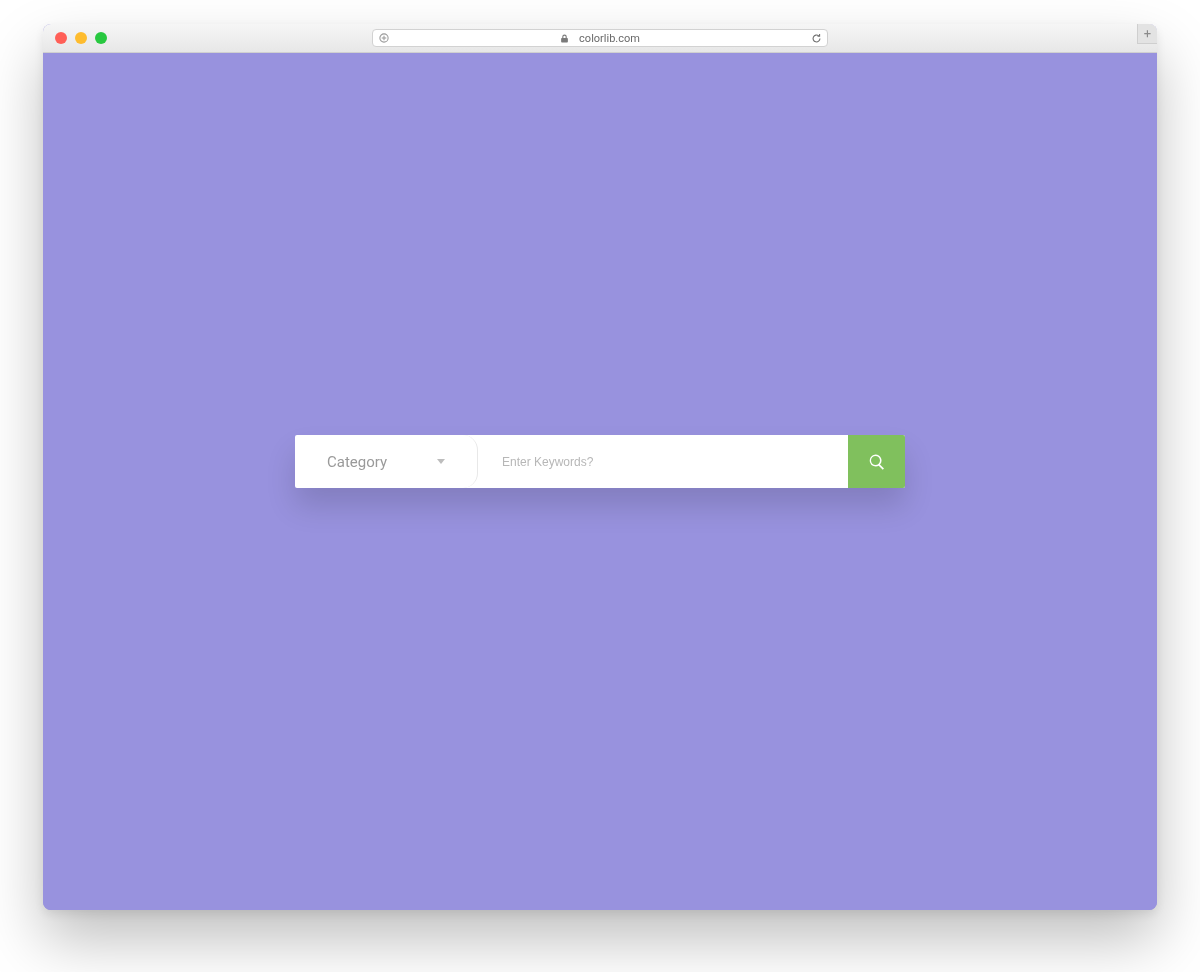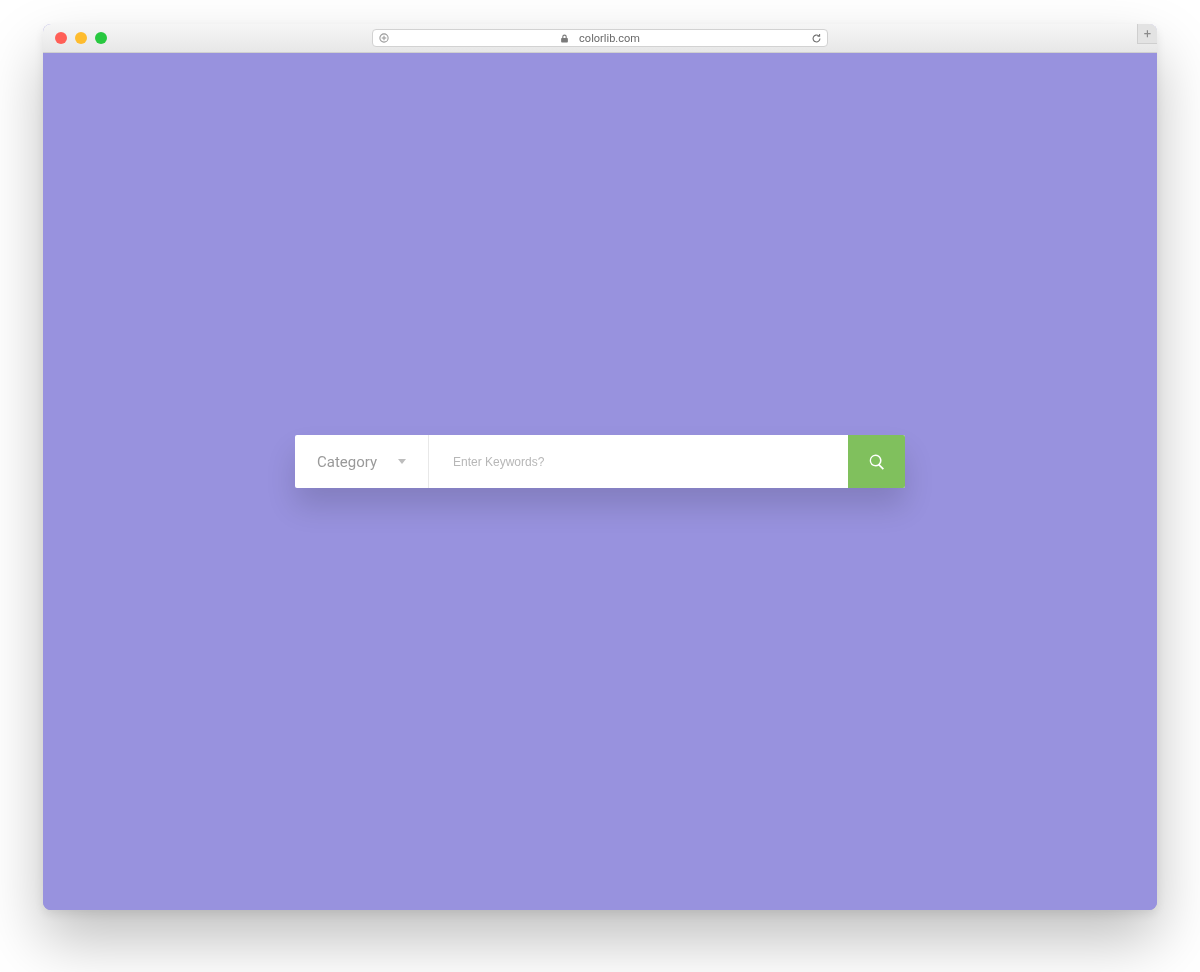--- a/index.html
+++ b/index.html
@@ -104,30 +104,31 @@
     height: 53px;
     background: #ffffff;
     border-radius: 2px;
     box-shadow: 0 18px 30px rgba(0,0,0,0.14);
     display: flex;
     align-items: stretch;
     position: relative;
     top: -20px;
   }
   .category {
-    width: 134px;
+    width: 183px;
     border-right: 1px solid #e8e8e8;
     display: flex;
     align-items: center;
-    padding: 0 22px;
+    padding: 0 32px;
     justify-content: space-between;
     color: #9a9a9a;
     font-size: 15px;
     cursor: pointer;
     user-select: none;
+    border-radius: 15px;
   }
   .chevron {
     width: 0; height: 0;
     border-left: 4px solid transparent;
     border-right: 4px solid transparent;
     border-top: 5px solid #bdbdbd;
   }
   .keywords {
     flex: 1;
     display: flex;

